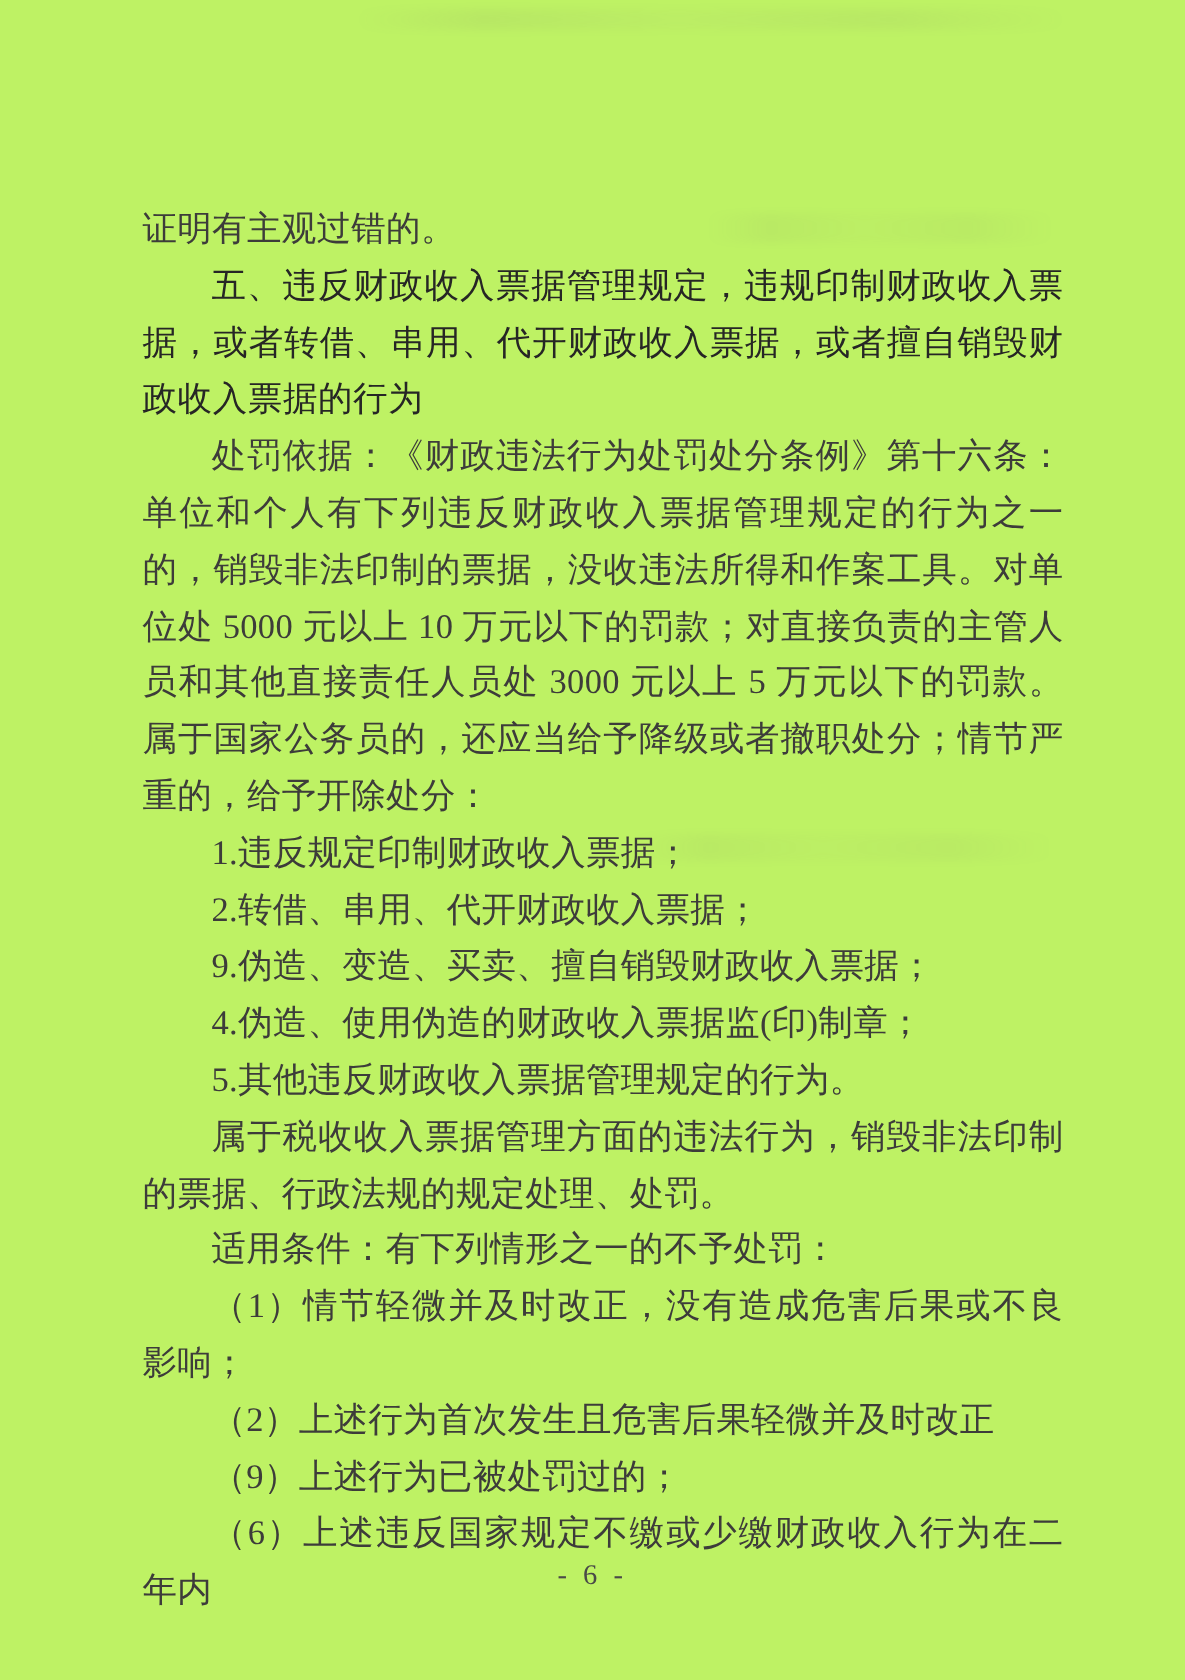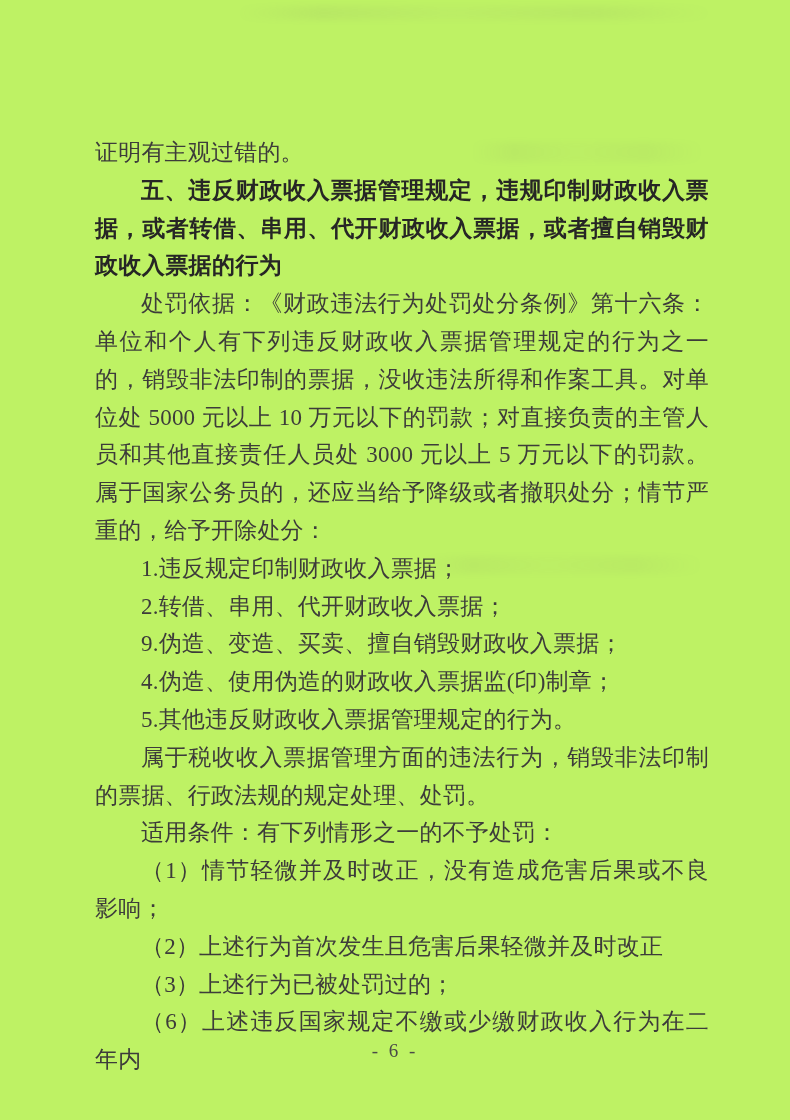--- a/index.html
+++ b/index.html
@@ -30,21 +30,21 @@
   }
   .content p {
     margin: 0;
     padding: 0;
   }
   .indent {
     text-indent: 2em;
   }
   .heading {
     font-family: "Liberation Sans", "DejaVu Sans", sans-serif;
-    font-weight: 700;
+    font-weight: 400;
     color: #262625;
     text-indent: 2em;
     letter-spacing: 0.4px;
   }
   .footer {
     position: absolute;
     top: 1040px;
     left: 0;
     width: 100%;
     text-align: center;
@@ -88,20 +88,20 @@
     <p class="indent">9.伪造、变造、买卖、擅自销毁财政收入票据；</p>
     <p class="indent">4.伪造、使用伪造的财政收入票据监(印)制章；</p>
     <p class="indent">5.其他违反财政收入票据管理规定的行为。</p>
 
     <p class="indent">属于税收收入票据管理方面的违法行为，销毁非法印制的票据、行政法规的规定处理、处罚。</p>
 
     <p class="indent">适用条件：有下列情形之一的不予处罚：</p>
 
     <p class="indent">（1）情节轻微并及时改正，没有造成危害后果或不良影响；</p>
     <p class="indent">（2）上述行为首次发生且危害后果轻微并及时改正</p>
-    <p class="indent">（3）上述行为已被处罚过的；</p>
+    <p class="indent">（9）上述行为已被处罚过的；</p>
     <p class="indent">（6）上述违反国家规定不缴或少缴财政收入行为在二年内</p>
 
   </div>
 
   <div class="footer">- 6 -</div>
 
 </div>
 
 </body></html>

